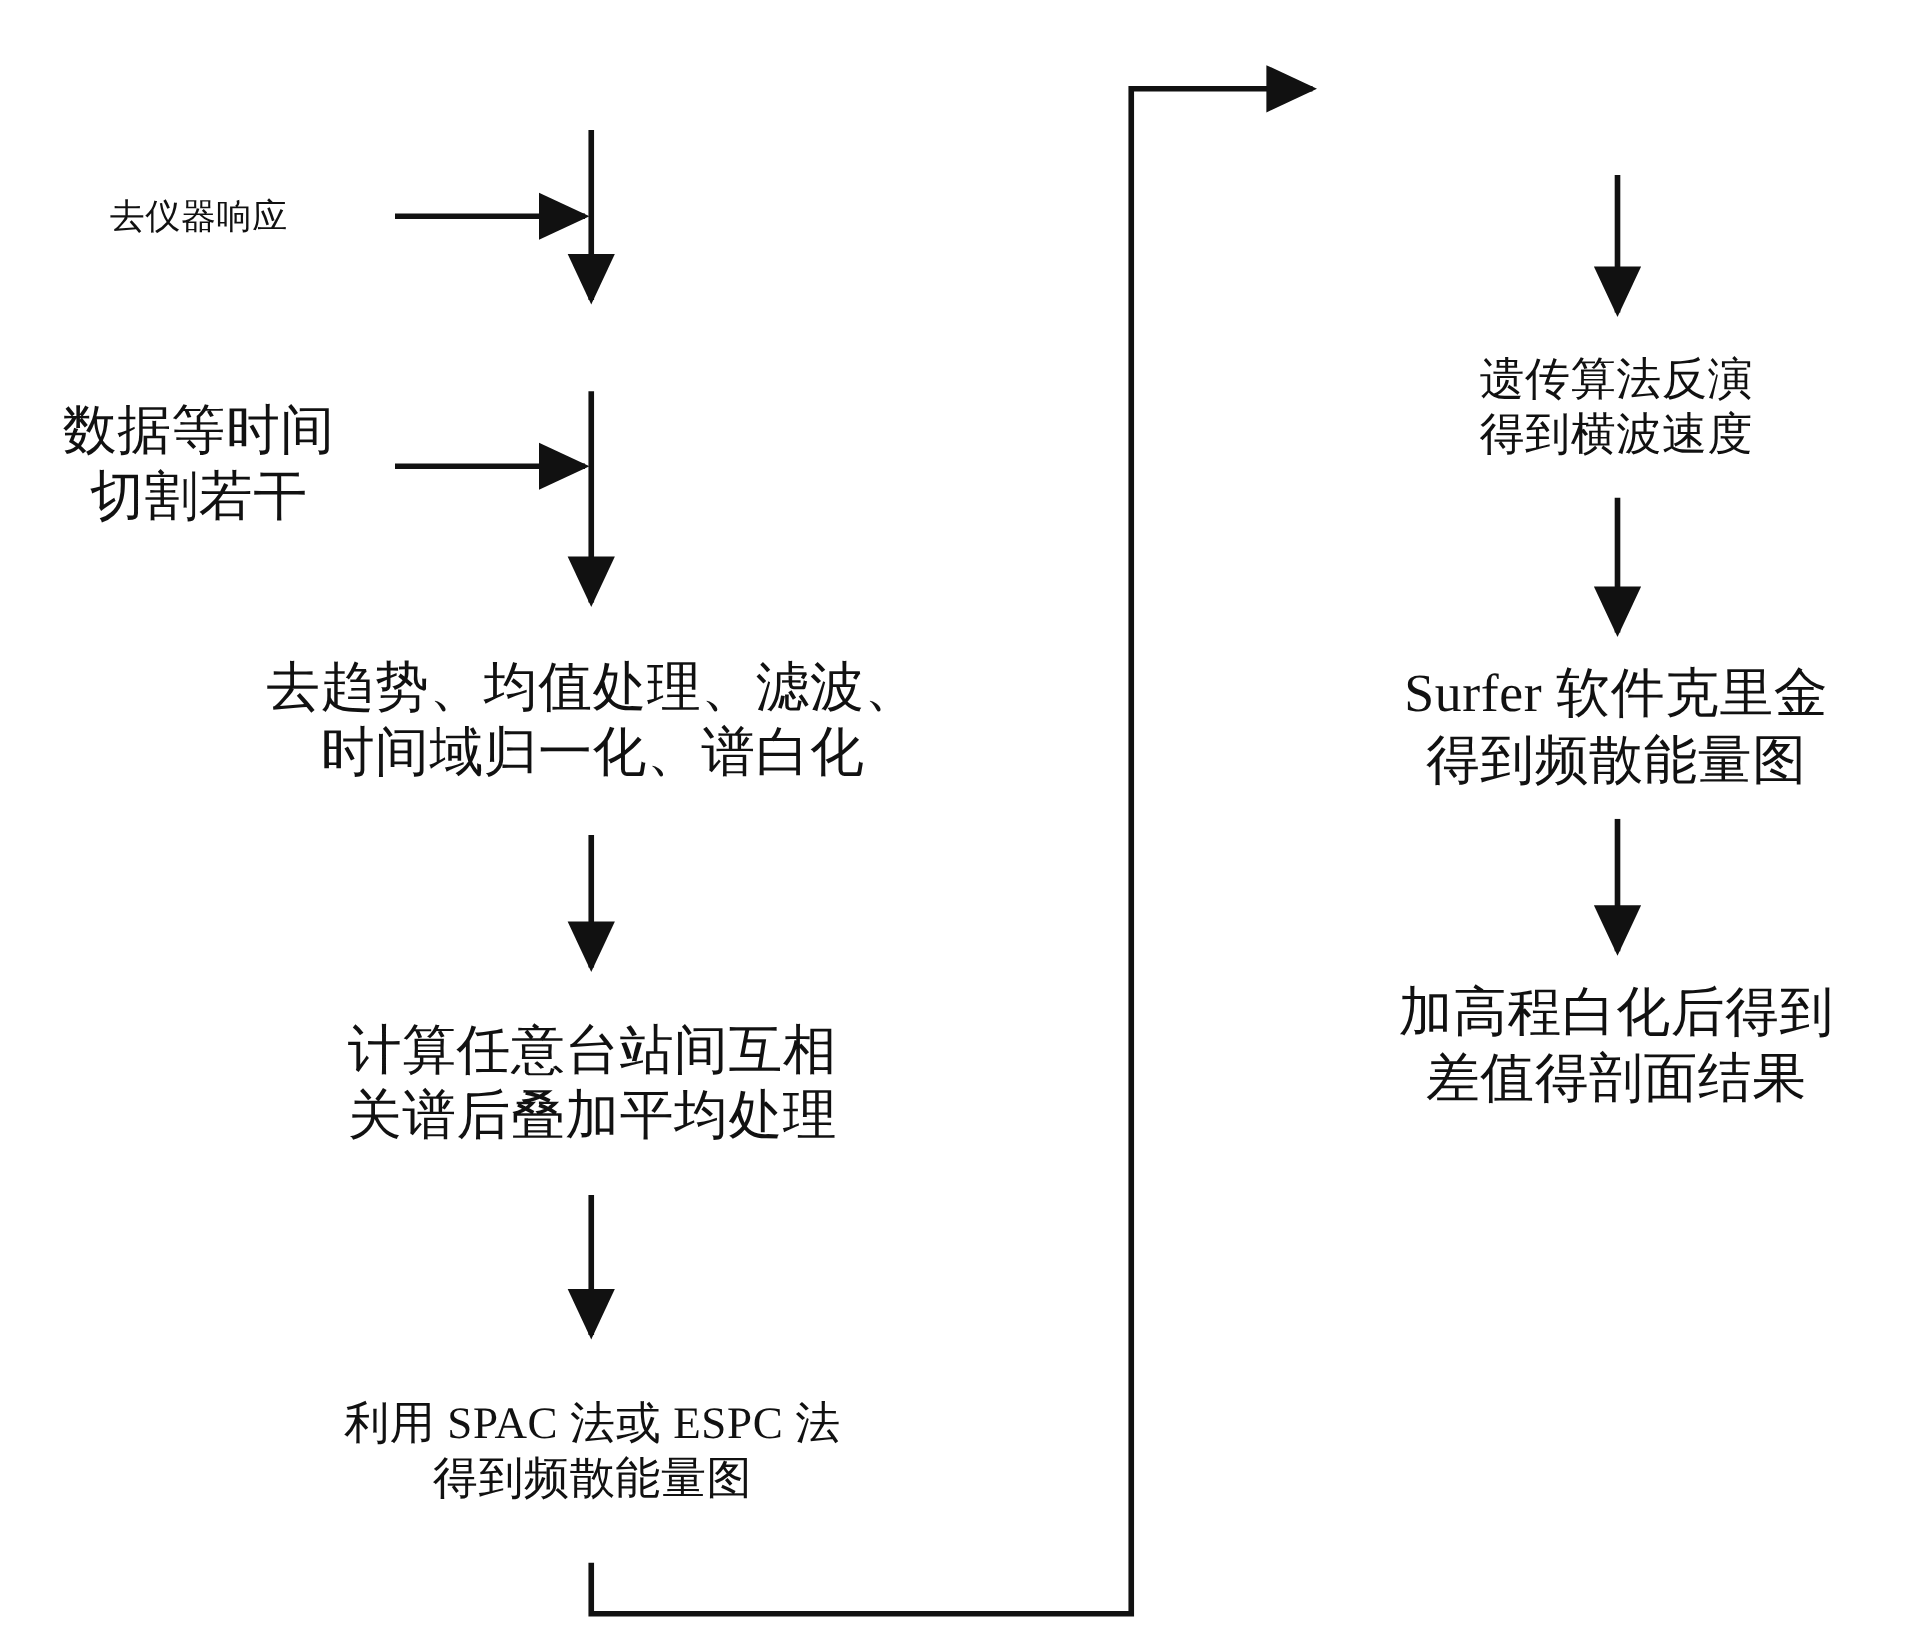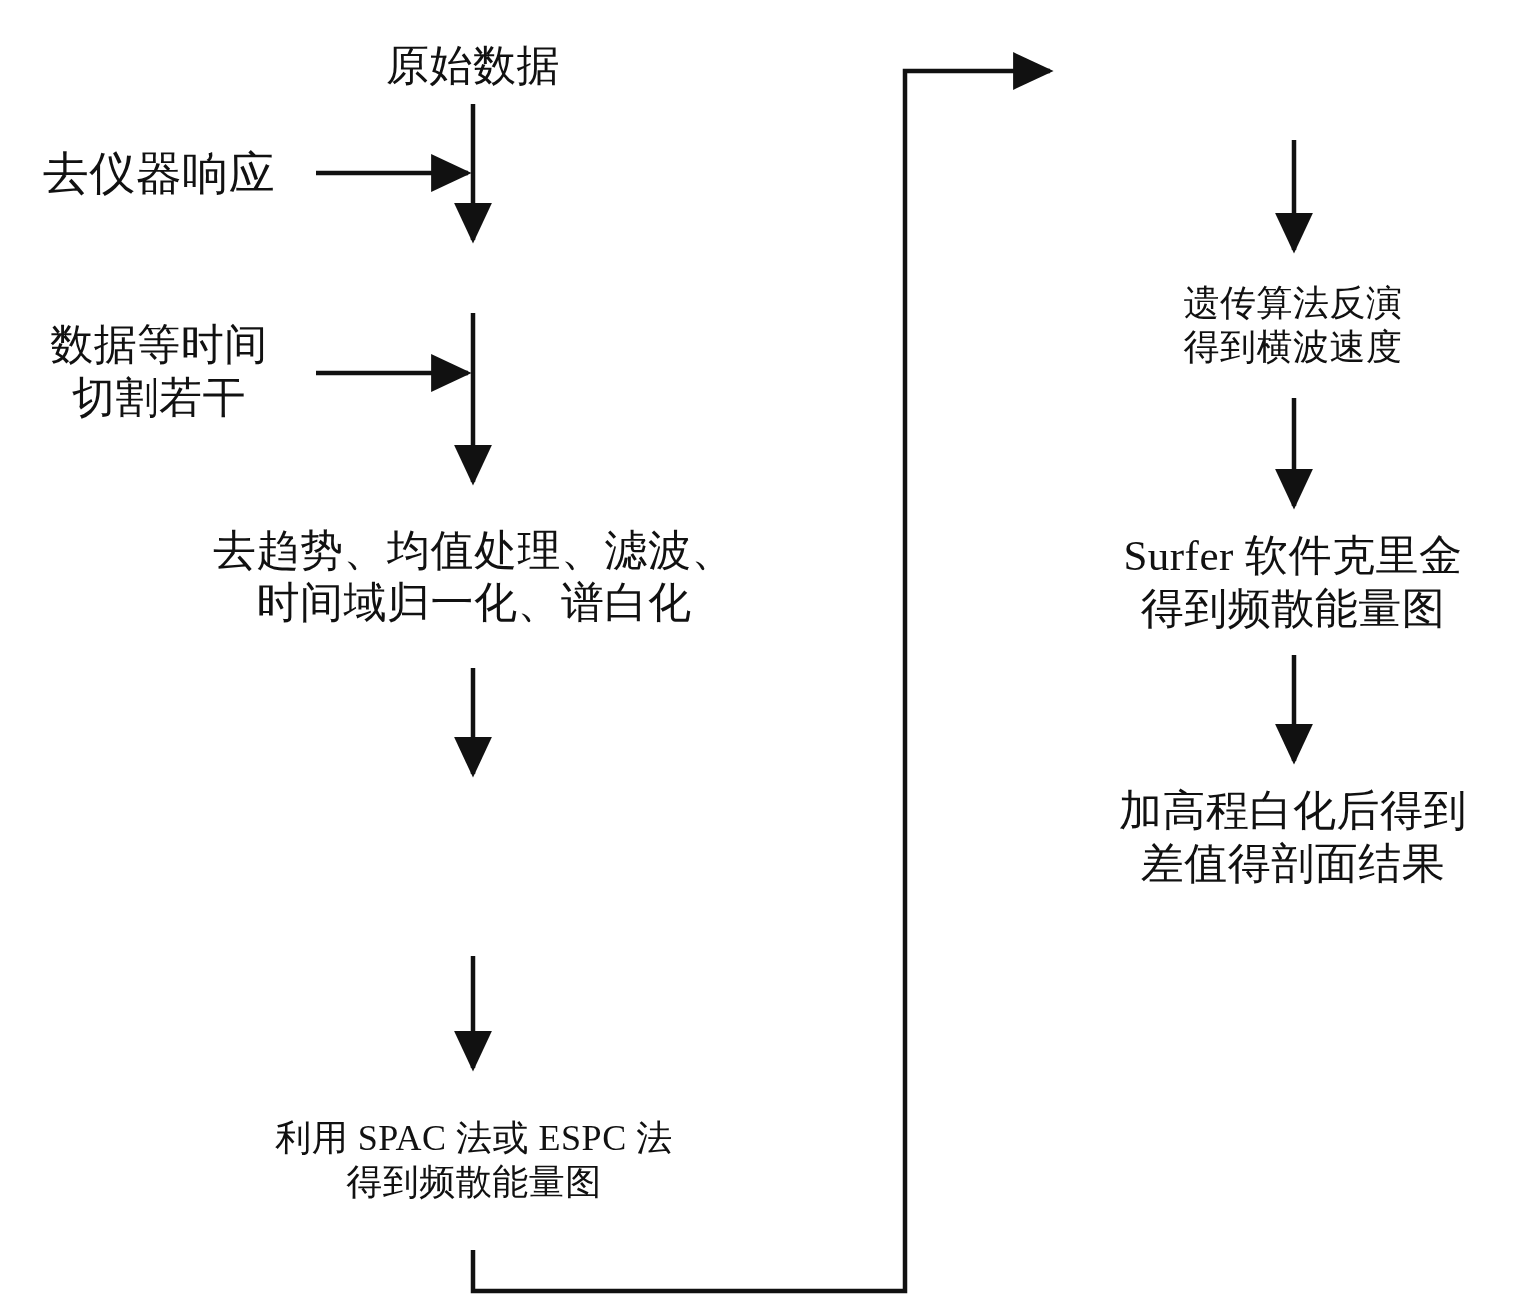--- a/index.html
+++ b/index.html
@@ -35,21 +35,21 @@
     justify-content: center;
     text-align: center;
     color: #111111;
     line-height: 1.22;
     letter-spacing: 0.5px;
     white-space: pre-line;
     padding: 2px 10px;
     z-index: 2;
   }
   .n-raw        { left: 340px;  top: 28px;   width: 266px; height: 76px;  font-size: 43px; }
-  .n-deinstr    { left: 2px;    top: 137px;  width: 314px; height: 74px;  font-size: 46px; }
+  .n-deinstr    { left: 2px;    top: 137px;  width: 314px; height: 74px;  font-size: 28px; }
   .n-pre        { left: 340px;  top: 245px;  width: 266px; height: 68px;  font-size: 43px; }
   .n-cut        { left: 2px;    top: 278px;  width: 314px; height: 187px; font-size: 43px; }
   .n-detrend    { left: 162px;  top: 486px;  width: 624px; height: 182px; font-size: 43px; }
   .n-crosscorr  { left: 164px;  top: 778px;  width: 620px; height: 178px; font-size: 43px; }
   .n-spac       { left: 163px;  top: 1072px; width: 622px; height: 178px; font-size: 36px; }
   .n-pick       { left: 1055px; top: 4px;    width: 474px; height: 136px; font-size: 43px; }
   .n-ga         { left: 1057px; top: 254px;  width: 472px; height: 144px; font-size: 36px; }
   .n-surfer     { left: 1057px; top: 510px;  width: 472px; height: 145px; font-size: 43px; }
   .n-final      { left: 1057px; top: 765px;  width: 472px; height: 145px; font-size: 43px; }
 </style>
@@ -79,26 +79,27 @@
 
     <path d="M473,1250 L473,1291 L905,1291 L905,71 L1050,71" fill="none" stroke="#111111" stroke-width="4.5" marker-end="url(#arrowhead)"></path>
 
     <line x1="1294" y1="140" x2="1294" y2="250" stroke="#111111" stroke-width="4.5" marker-end="url(#arrowhead)"></line>
 
     <line x1="1294" y1="398" x2="1294" y2="506" stroke="#111111" stroke-width="4.5" marker-end="url(#arrowhead)"></line>
 
     <line x1="1294" y1="655" x2="1294" y2="761" stroke="#111111" stroke-width="4.5" marker-end="url(#arrowhead)"></line>
   </svg>
 
-  <div class="node n-raw">原始数据</div>
   <div class="node n-deinstr">去仪器响应</div>
   <div class="node n-cut">数据等时间
 切割若干</div>
   <div class="node n-detrend">去趋势、均值处理、滤波、
 时间域归一化、谱白化</div>
+  <div class="node n-crosscorr">计算任意台站间互相
+关谱后叠加平均处理</div>
   <div class="node n-spac">利用 SPAC 法或 ESPC 法
 得到频散能量图</div>
   <div class="node n-ga">遗传算法反演
 得到横波速度</div>
   <div class="node n-surfer">Surfer 软件克里金
 得到频散能量图</div>
   <div class="node n-final">加高程白化后得到
 差值得剖面结果</div>
 
 </div>

